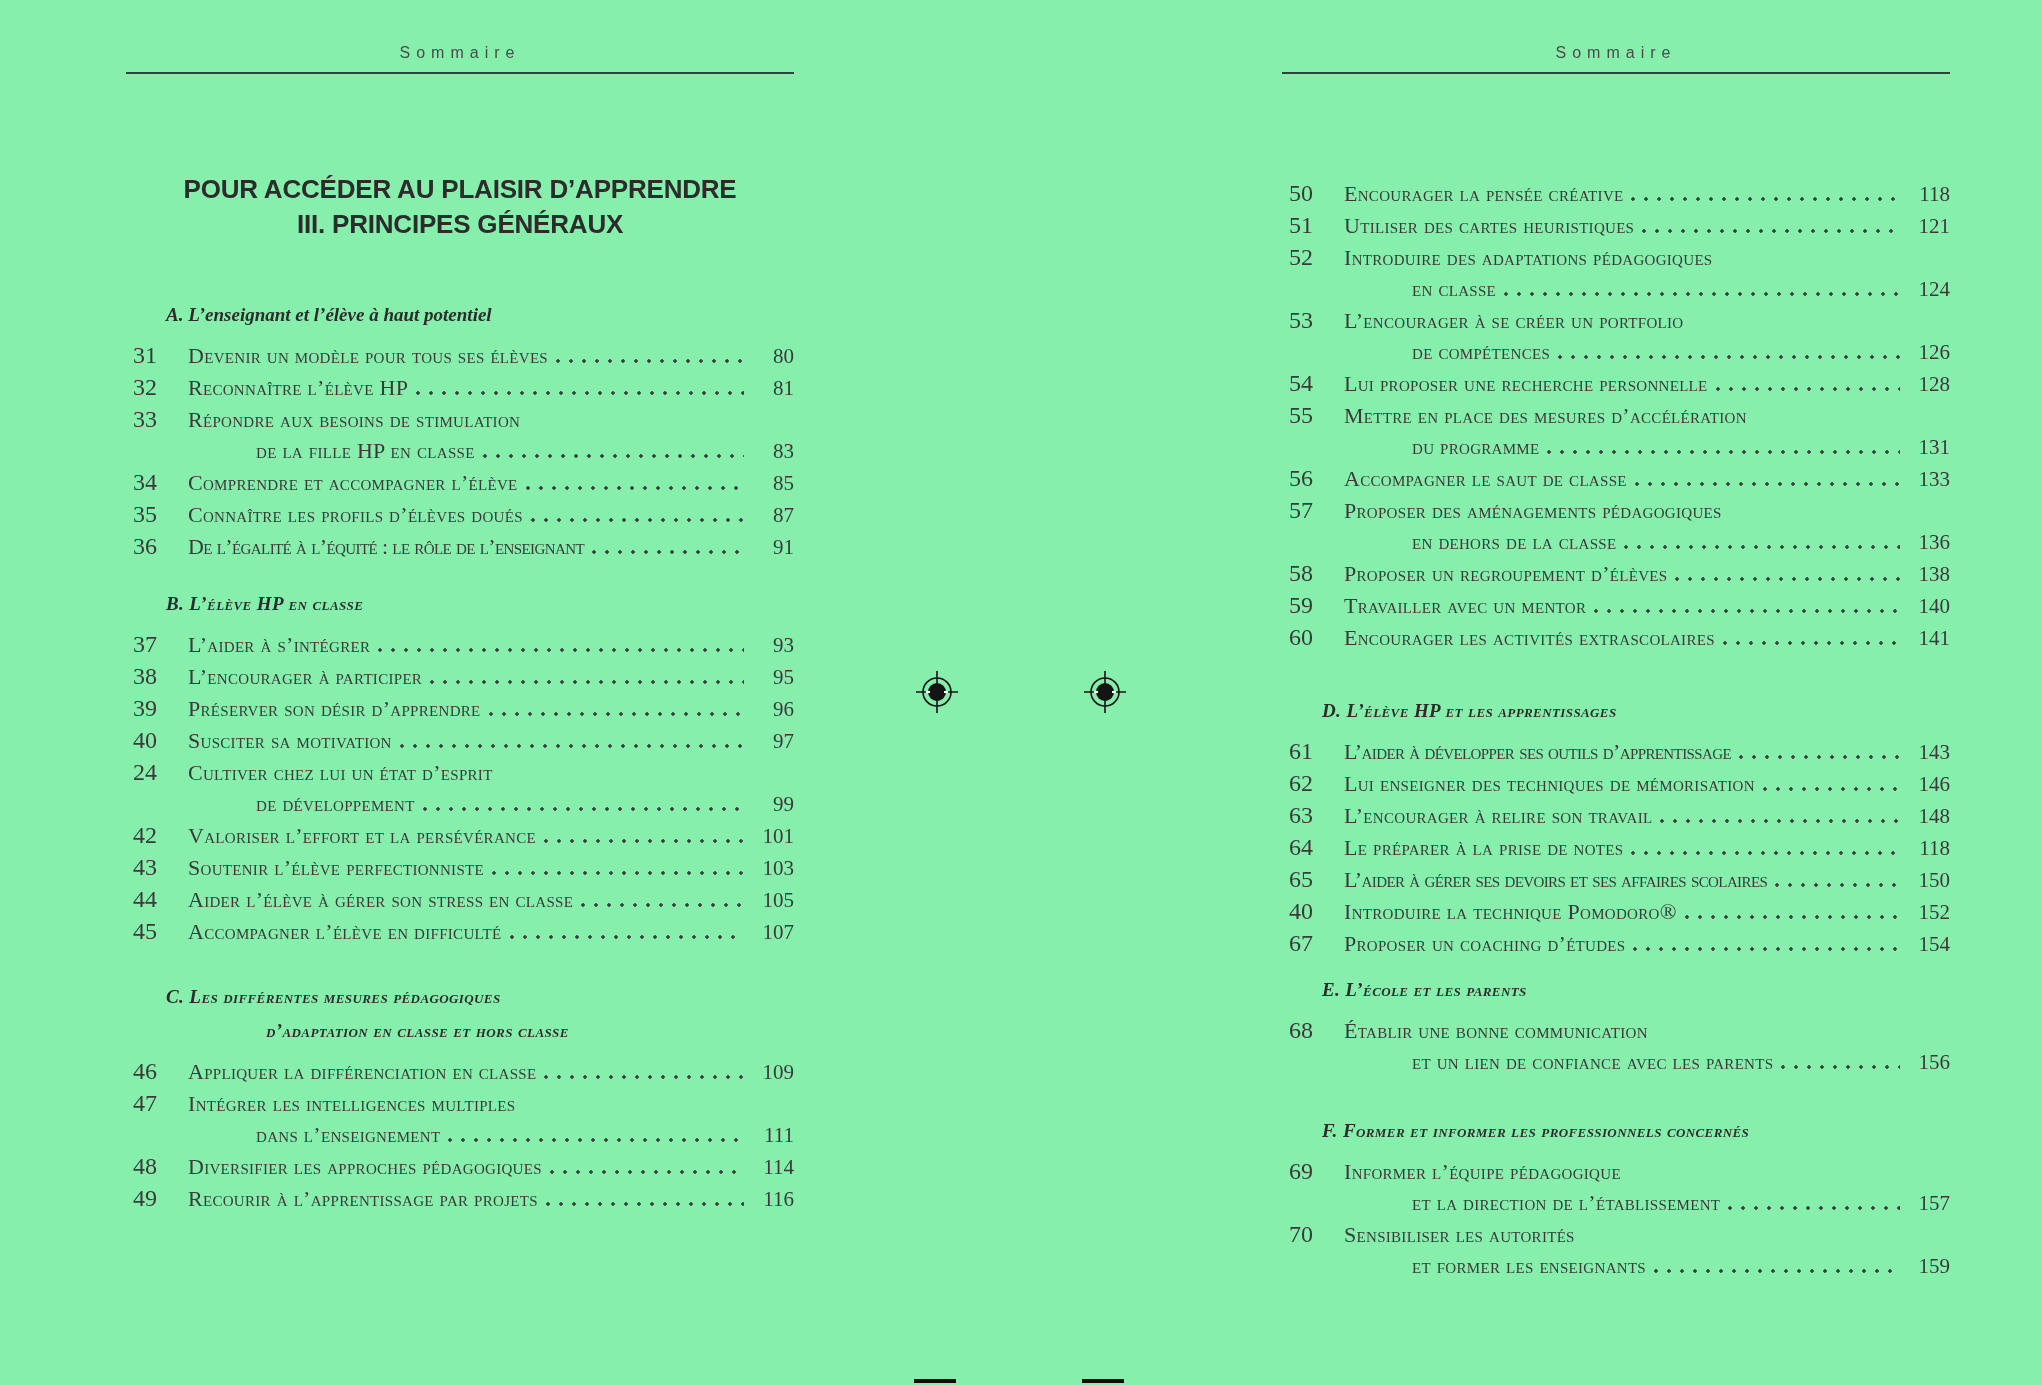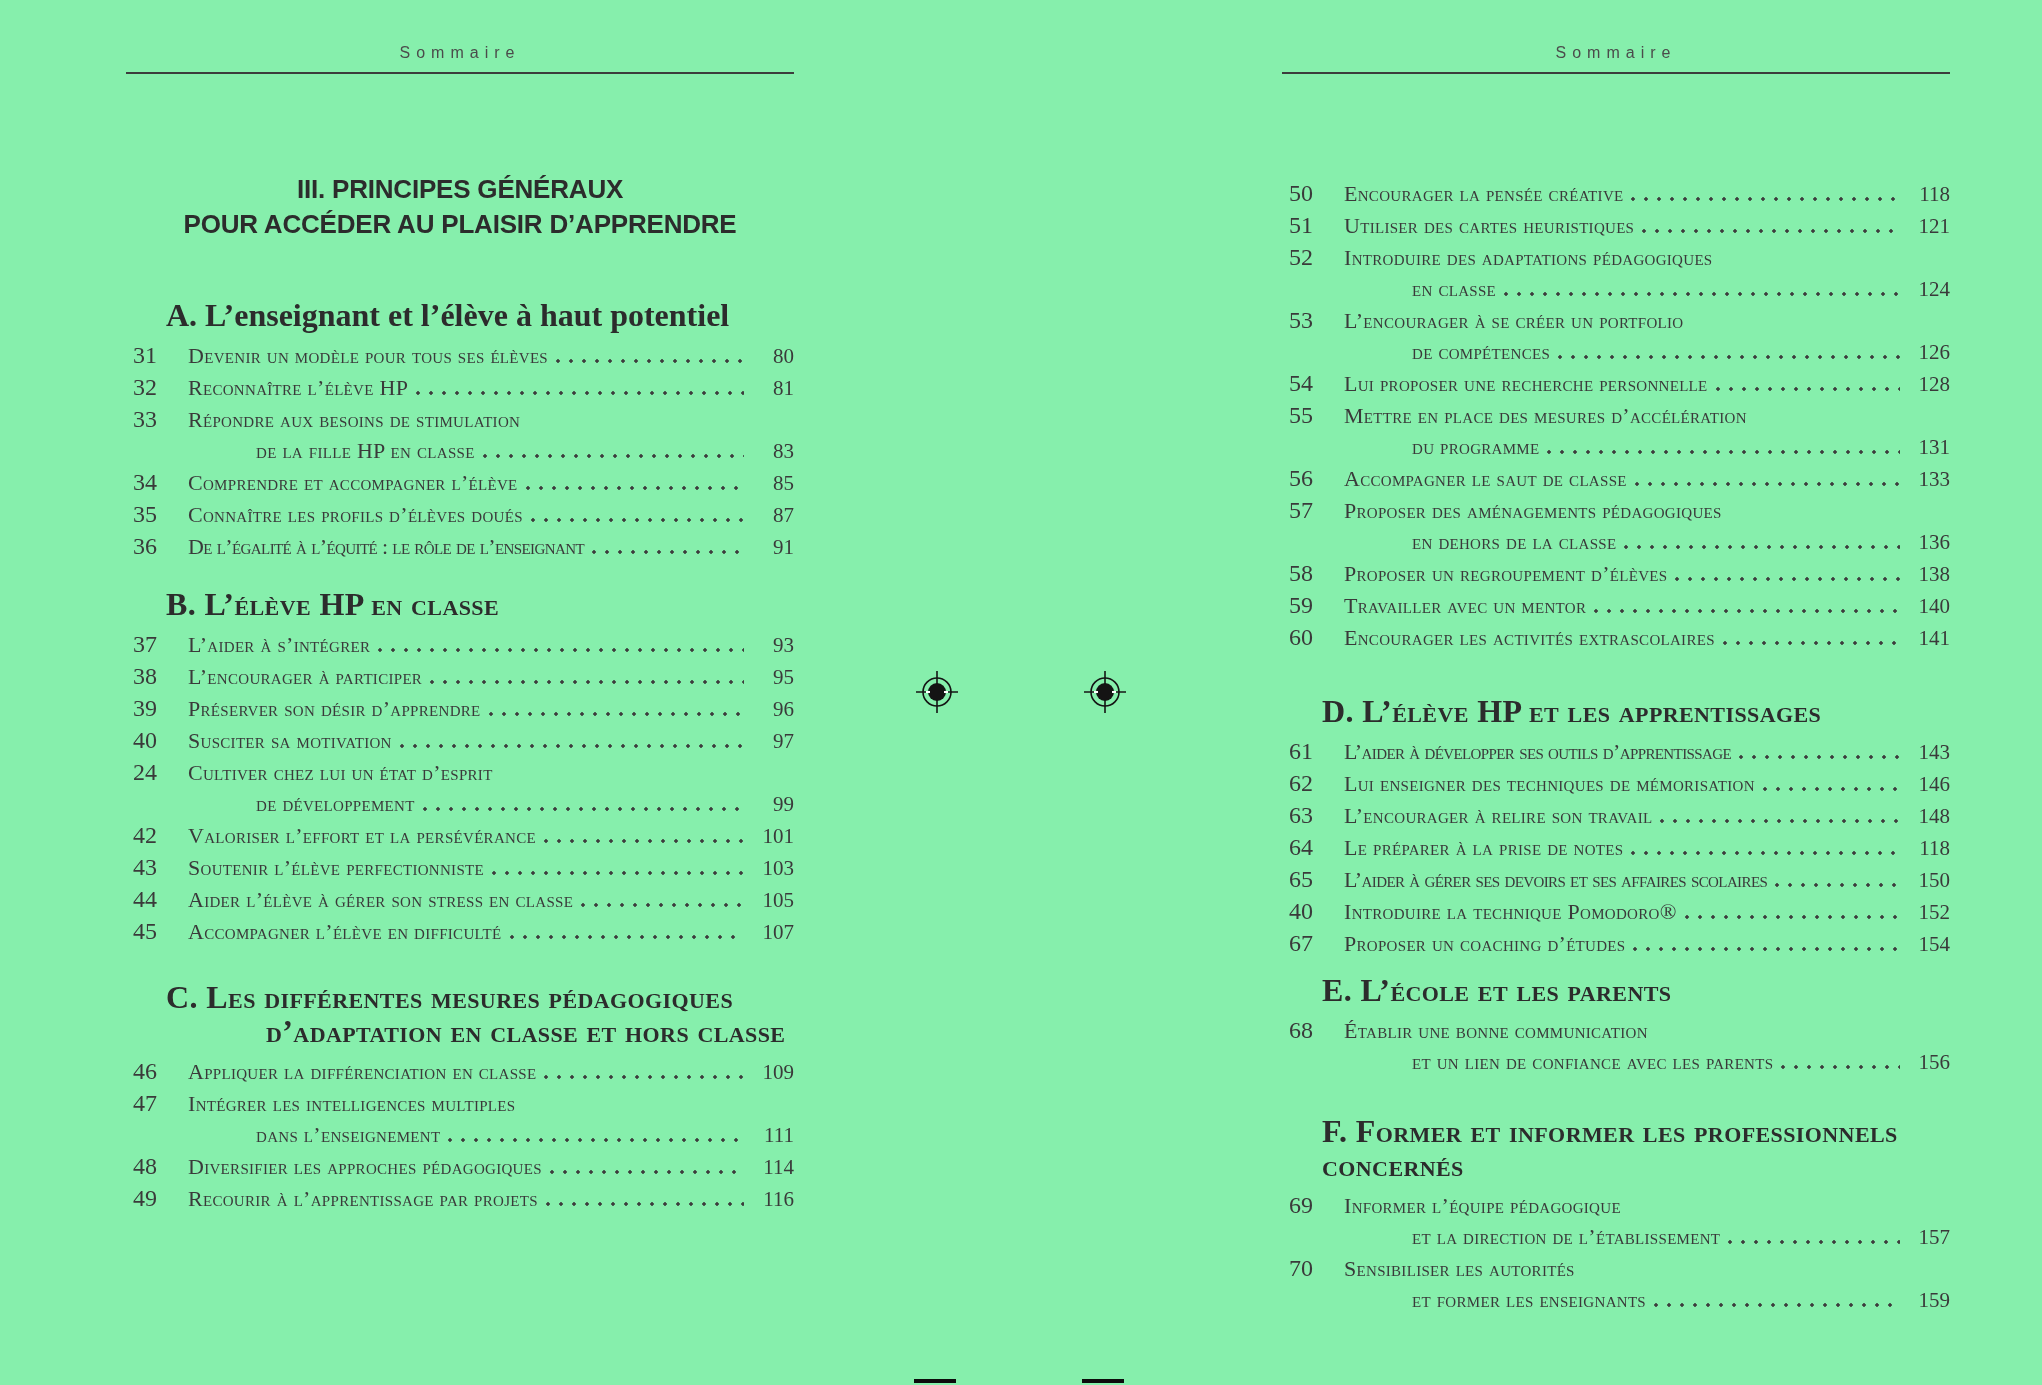--- a/index.html
+++ b/index.html
@@ -21,22 +21,22 @@
   .head-rule { border-bottom:2px solid #3c3c3c; height:0; }
 
   .book-title {
     margin-top:98px; text-align:center;
     font-family:"Liberation Sans","DejaVu Sans",sans-serif;
     font-weight:700; font-size:26px; line-height:35px;
     letter-spacing:-0.2px; color:#2c2c2c;
   }
 
   .section-heading {
-    padding-left:40px; font-weight:700; 
-    font-size:32px; line-height:34px; color:#2c2c2c;
+    padding-left:40px; font-weight:700; font-style:italic;
+    font-size:19px; line-height:34px; color:#2c2c2c;
   }
   .section-heading.smallcaps { font-variant:small-caps; letter-spacing:0.4px; }
   .heading-line-2 { padding-left:100px; }
 
   .entries { padding-left:7px; }
   .section-heading + .entries { margin-top:8px; }
 
   .entry-row { display:flex; align-items:baseline; line-height:31px; white-space:nowrap; }
   .entry-num  { flex:0 0 55px; font-size:24px; color:#3a3a3a; }
   .entry-text { flex:0 0 auto; font-size:22px; font-variant:small-caps; letter-spacing:0.3px; color:#3a3a3a; }
@@ -68,22 +68,22 @@
 </style>
 </head>
 <body>
 
 <div class="canvas">
 
   <div class="page page-left">
     <div class="running-head">Sommaire</div>
     <div class="head-rule"></div>
     <div class="book-title">
+      <div>POUR ACCÉDER AU PLAISIR D’APPRENDRE</div>
       <div>III. PRINCIPES GÉNÉRAUX</div>
-      <div>POUR ACCÉDER AU PLAISIR D’APPRENDRE</div>
     </div>
     <div class="toc">
         <div class="section">
           <div class="section-heading">
             <div class="heading-line">A. L’enseignant et l’élève à haut potentiel</div>
           </div>
           <div class="entries">
             <div class="entry-row">
               <div class="entry-num">31</div>
               <div class="entry-text">Devenir un modèle pour tous ses élèves</div>

